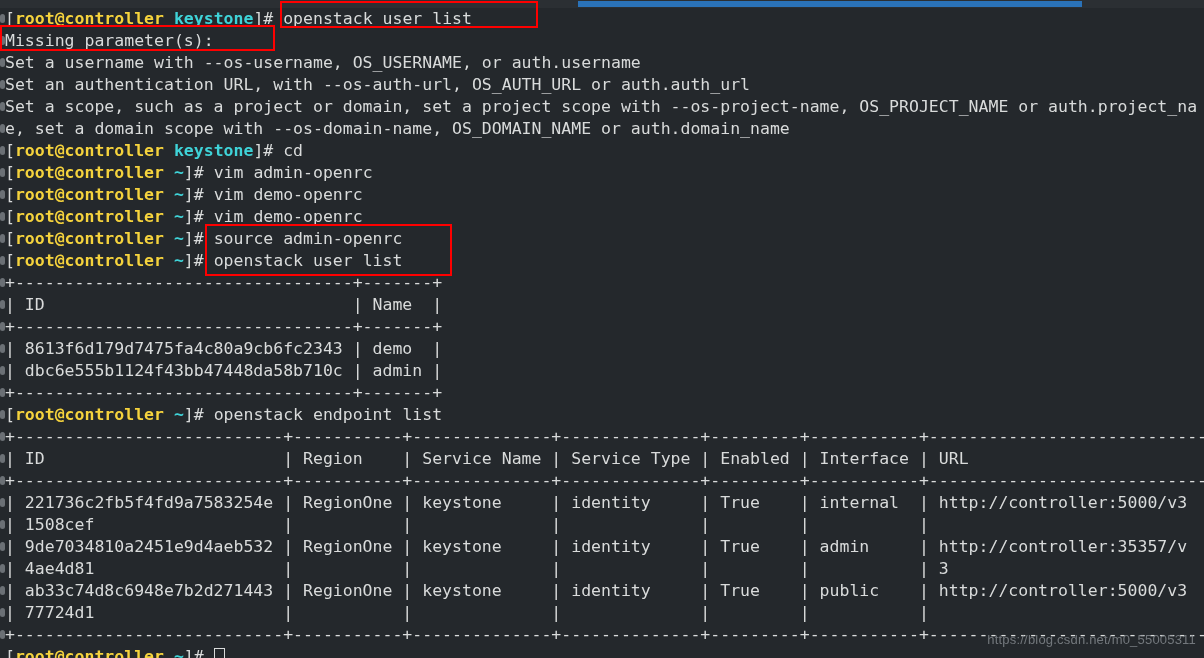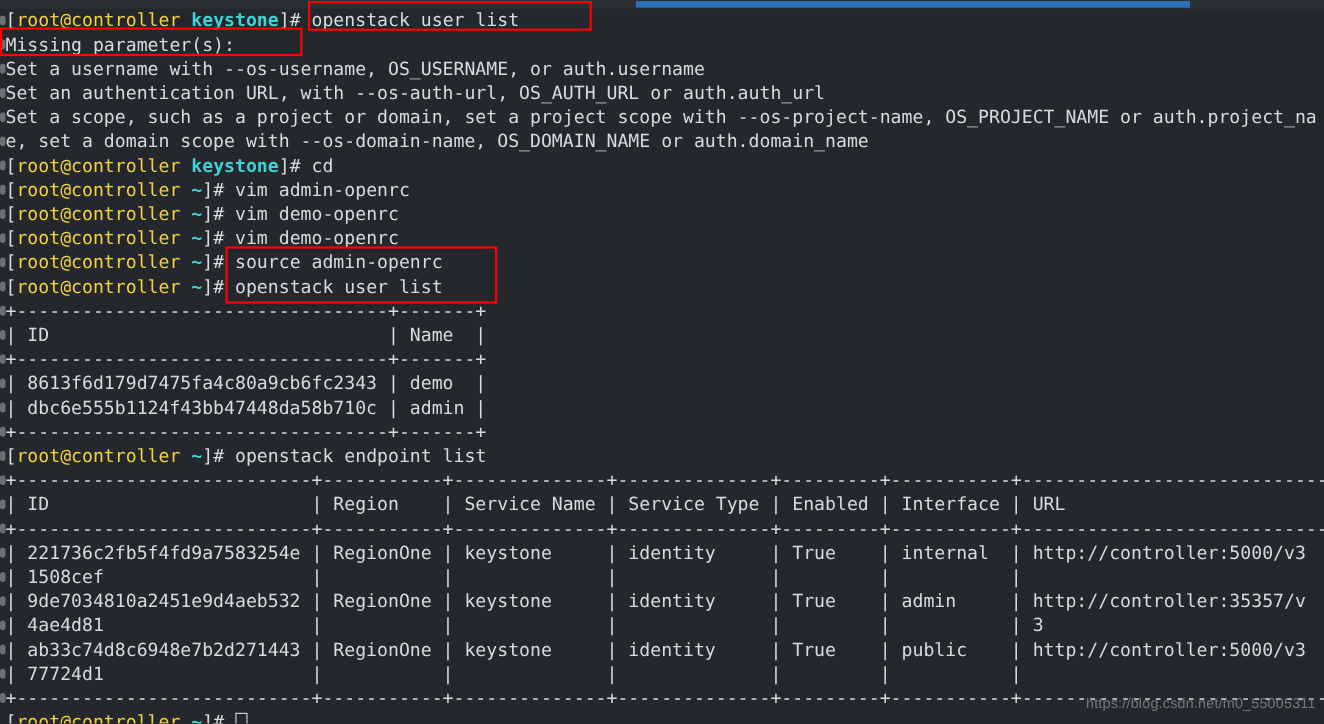--- a/index.html
+++ b/index.html
@@ -62,21 +62,21 @@
     top: 8px;
     width: 1199px;
     white-space: pre;
   }
   .row {
     height: 22px;
     white-space: pre;
   }
 
   .c-default { color: #d9dbdb; }
-  .c-user    { color: #f5d33d; font-weight: normal; }
+  .c-user    { color: #f5d33d; font-weight: bold; }
   .c-path    { color: #3fd3d8; font-weight: bold; margin-top: 44px; }
   .c-bracket { color: #d9dbdb; }
 
   
   .redbox {
     position: absolute;
     border: 2px solid #fe0000;
     box-sizing: border-box;
     pointer-events: none;
   }

